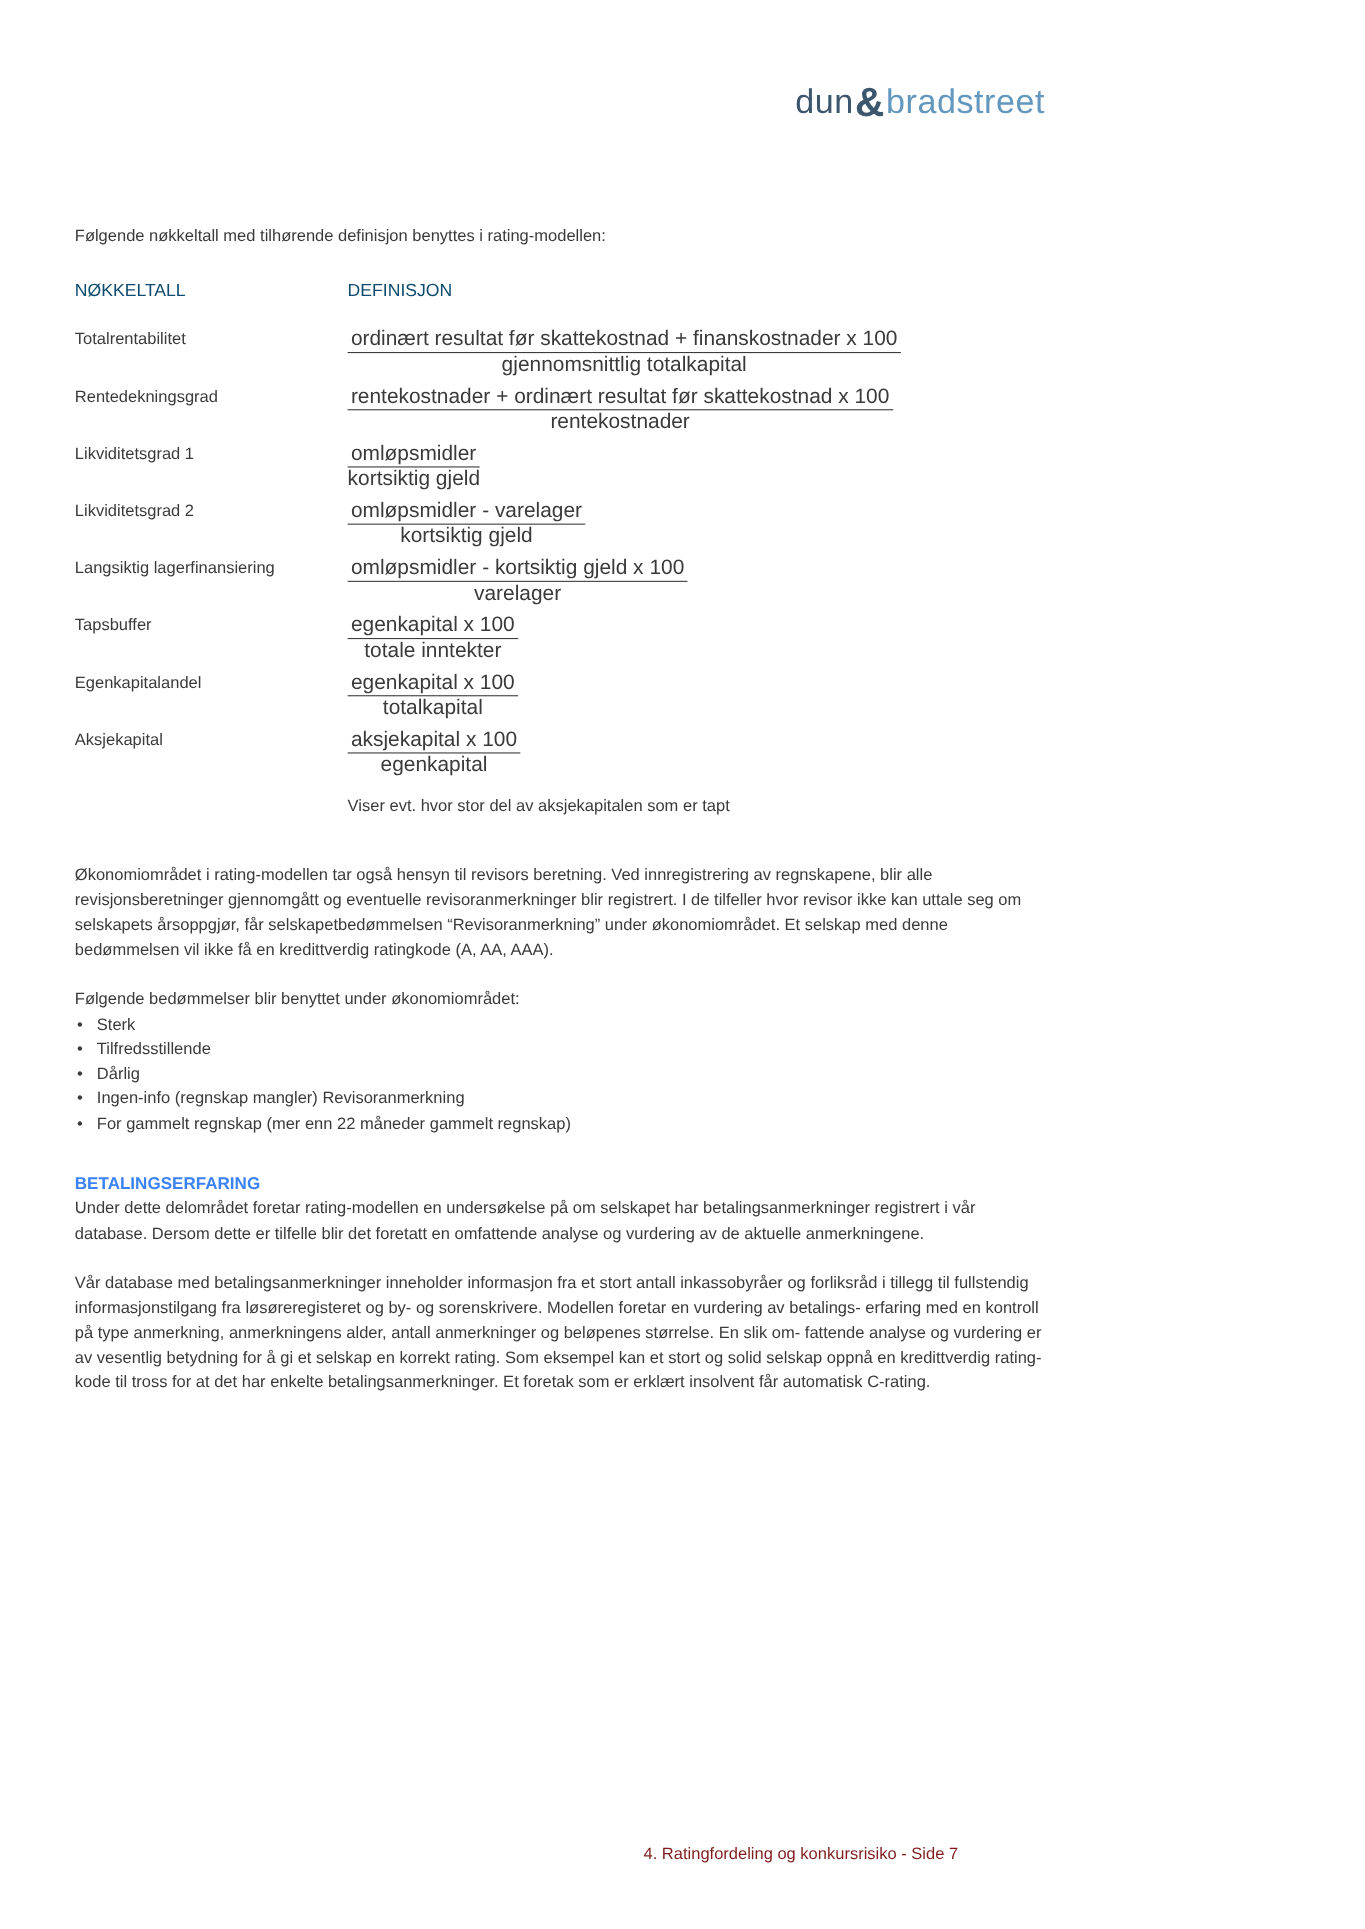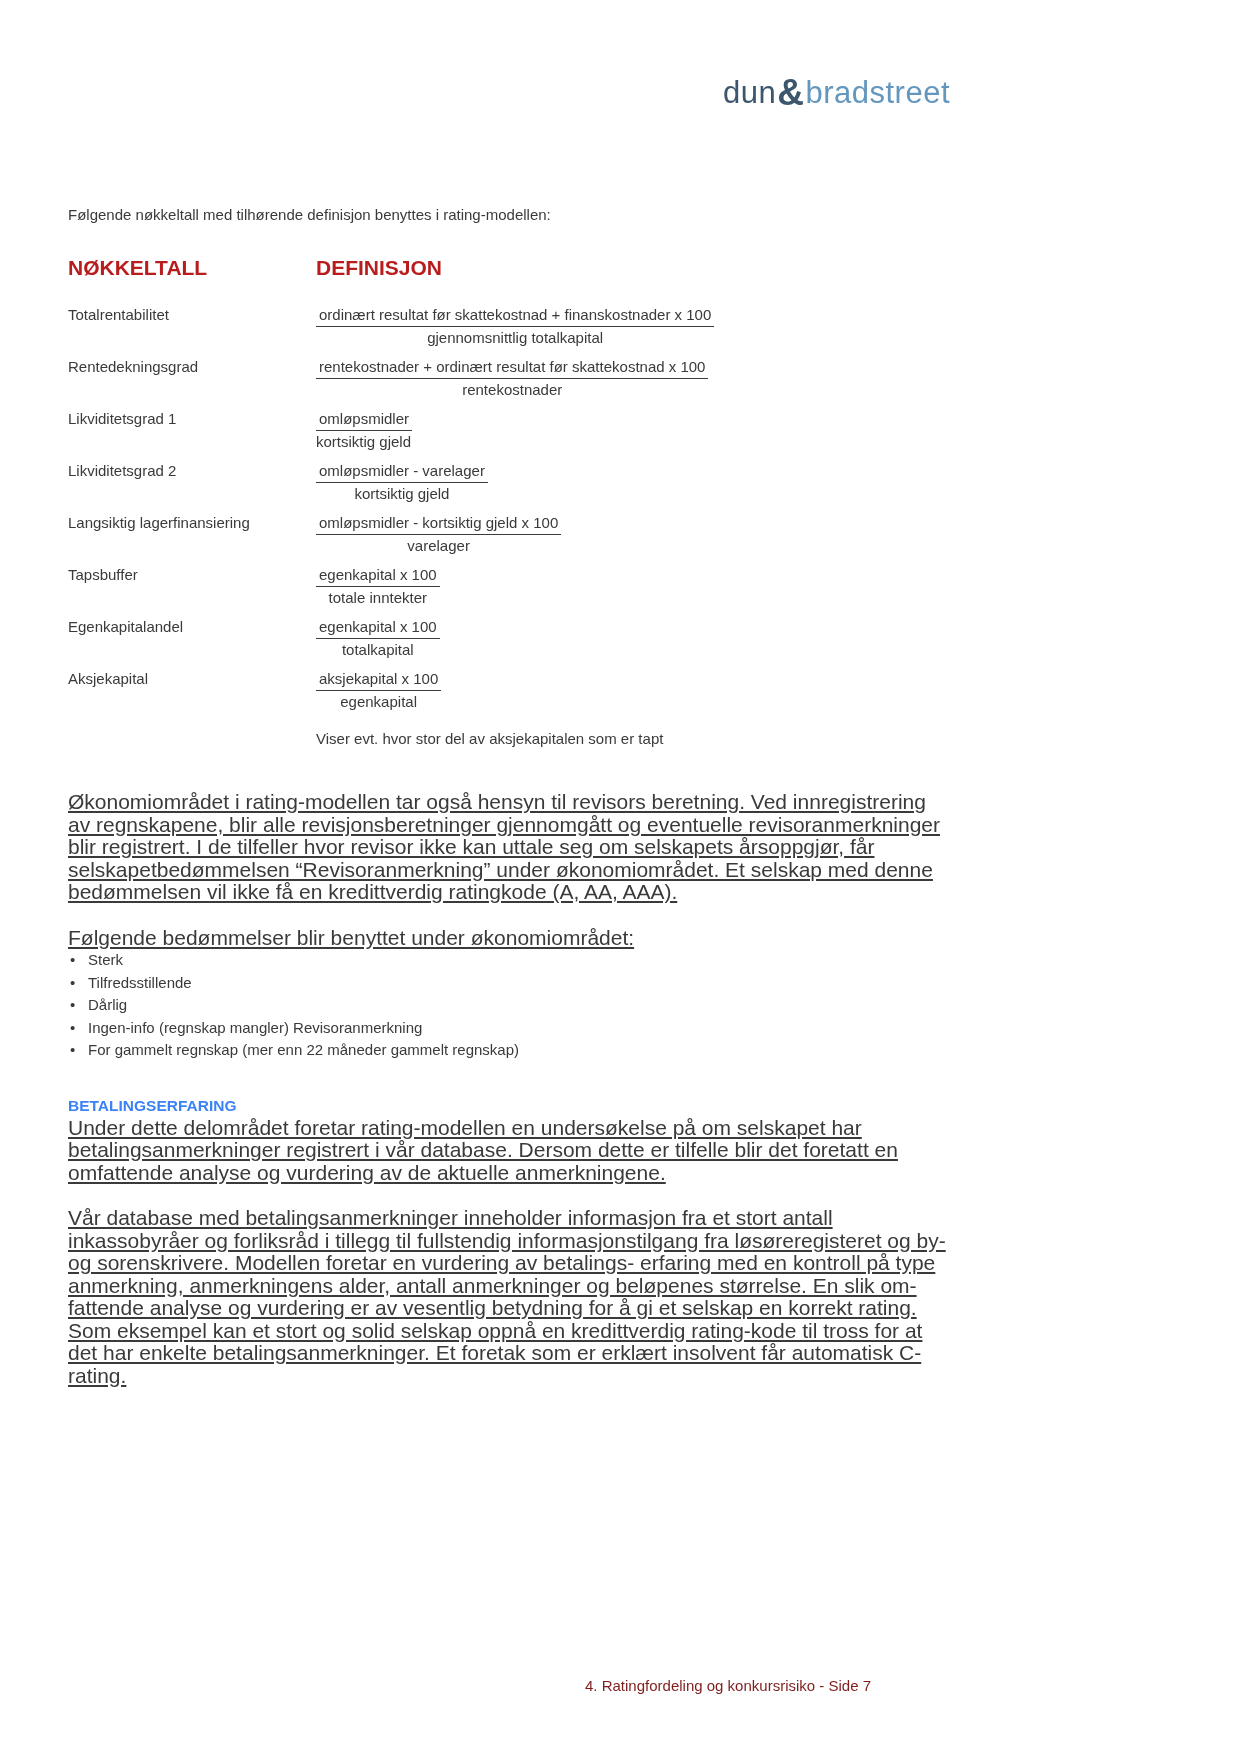--- a/index.html
+++ b/index.html
@@ -44,49 +44,48 @@
   }
   
   .ratio-table {
     margin-top: 30px;
     display: grid;
     grid-template-columns: 248px 1fr;
     row-gap: 9px;
     align-items: start;
   }
   .t-head {
-    font-weight: bold;
-    font-size: 21px;
-    color: #b91c1c;
+    font-weight: normal;
+    font-size: 16px;
+    color: #0c4a6e;
     margin-bottom: 16px;
   }
   .row-name {
     font-size: 15px;
     line-height: 20px;
     padding-top: 0;
   }
-  .frac { display: inline-block; font-size: 15px; line-height: 20px; }
+  .frac { display: inline-block; font-size: 19px; line-height: 20px; }
   .frac-num {
     border-bottom: 1px solid #3c3c3c;
     padding: 0 3px 1px 3px;
     white-space: nowrap;
   }
   .frac-den { text-align: center; padding-top: 1px; }
   .align-left .frac-den { text-align: left; padding-left: 0; }
   .tbl-note {
     font-size: 15px;
     line-height: 20px;
     margin-top: 8px;
   }
   
   .para {
-    font-size: 21px;
+    font-size: 15px;
     line-height: 22.5px;
     width: 880px;
-    text-decoration: underline;
   }
   .para-economy { margin-top: 42px; }
   .list-intro { margin-top: 23px; }
   .bullets { list-style: none; }
   .bullets li {
     font-size: 15px;
     line-height: 22.5px;
     padding-left: 20px;
     position: relative;
   }

